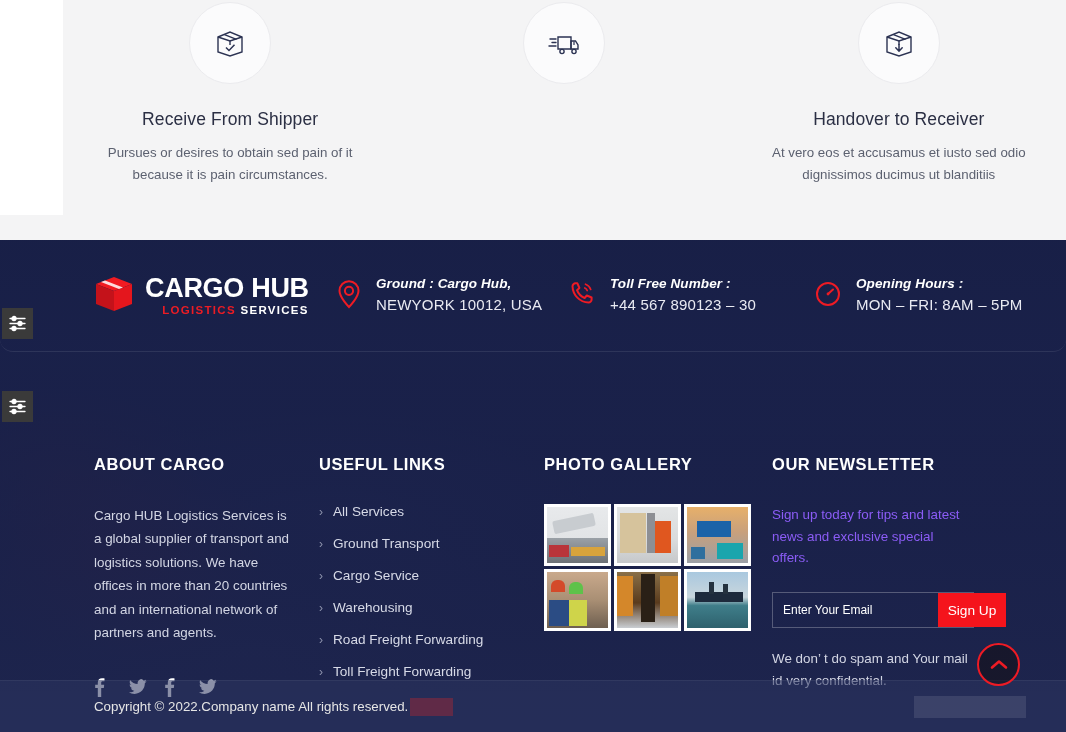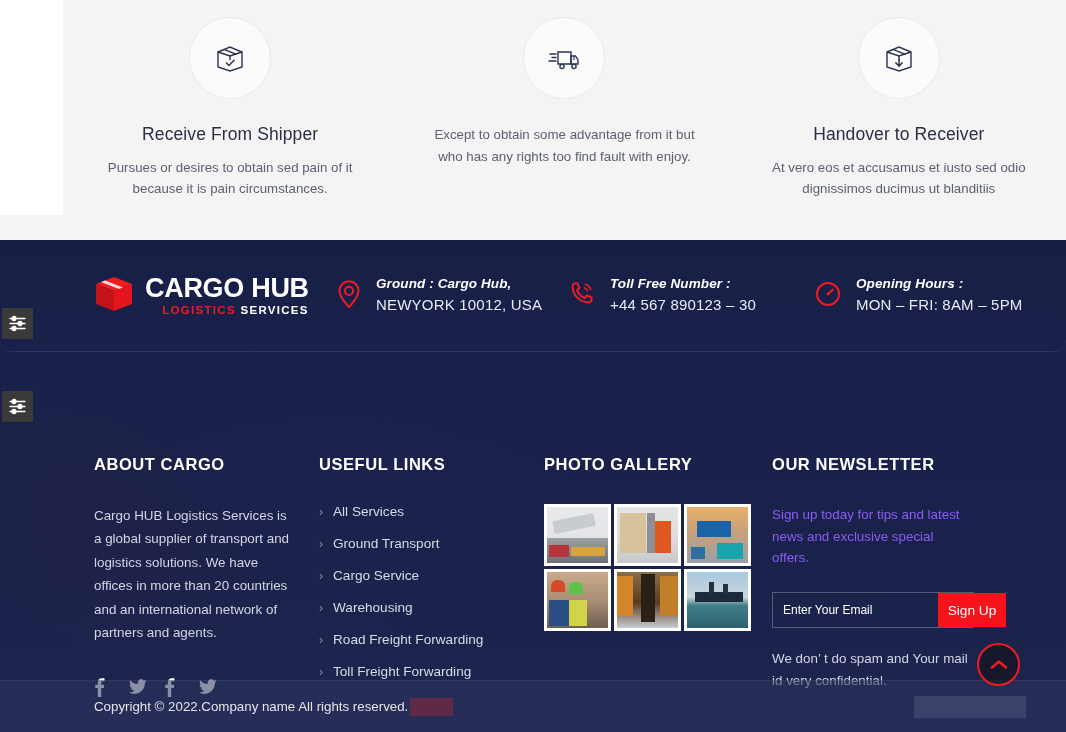--- a/index.html
+++ b/index.html
@@ -23,21 +23,21 @@
     background: #ffffff;
   }
   .features-row {
     position: absolute; left: 63px; top: 0;
     width: 1003px; height: 200px;
     display: flex;
   }
   .feature-col {
     flex: 1 1 0;
     display: flex; flex-direction: column; align-items: center;
-    padding-top: 17px;
+    padding-top: 2px;
   }
   .feature-icon-circle {
     width: 82px; height: 82px; border-radius: 50%;
     background: #fbfbfc;
     border: 1px solid #ebebee;
     display: flex; align-items: center; justify-content: center;
     margin-bottom: 25px;
   }
   .feature-icon-circle svg { display: block; }
   .feature-title {
@@ -229,21 +229,20 @@
         <div class="feature-icon-circle">
           <svg width="34" height="34" viewBox="0 0 34 34" fill="none" stroke="#2b3252" stroke-width="1.4">
             <path d="M11 11 L24 11 L24 23 L11 23 Z"></path>
             <path d="M24 15 L28.5 15 L31 19 L31 23 L24 23 Z"></path>
             <circle cx="15" cy="25.5" r="2.1"></circle>
             <circle cx="27" cy="25.5" r="2.1"></circle>
             <path d="M3 13 L9 13 M5 16.5 L9 16.5 M2 20 L9 20" stroke-linecap="round"></path>
             <path d="M27 15.5 L27 19" stroke-width="1.2"></path>
           </svg>
         </div>
-        <div class="feature-desc">Except to obtain some advantage from it but who has any rights too find fault with enjoy.</div>
       </div>
 
       <div class="feature-col">
         <div class="feature-icon-circle">
           <svg width="34" height="34" viewBox="0 0 34 34" fill="none" stroke="#2b3252" stroke-width="1.4">
             <path d="M5 11 L17 6 L29 11 L29 26 L17 30 L5 26 Z"></path>
             <path d="M5 11 L17 15 L29 11"></path>
             <path d="M17 15 L17 19"></path>
             <path d="M11.5 8.7 L23.5 13.3"></path>
             <path d="M17 18.5 L17 25 M13.8 21.8 L17 25.2 L20.2 21.8" stroke-width="1.5" stroke-linecap="round"></path>

